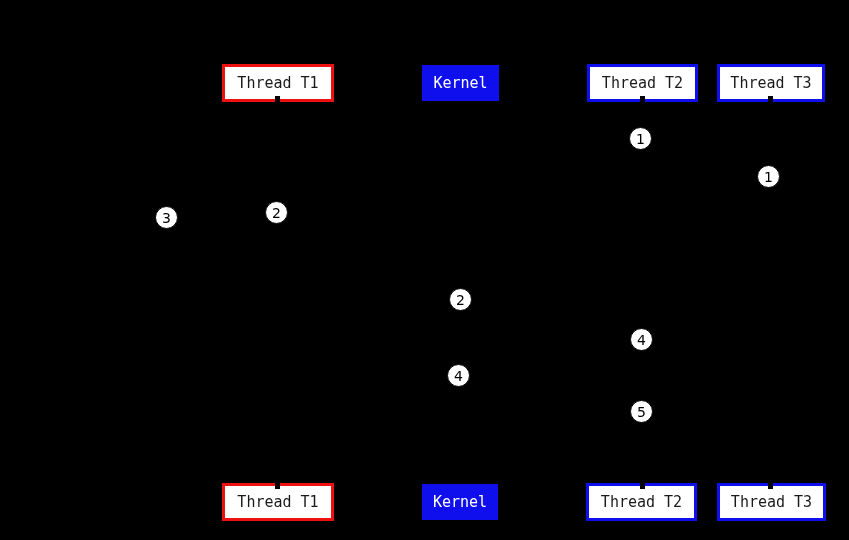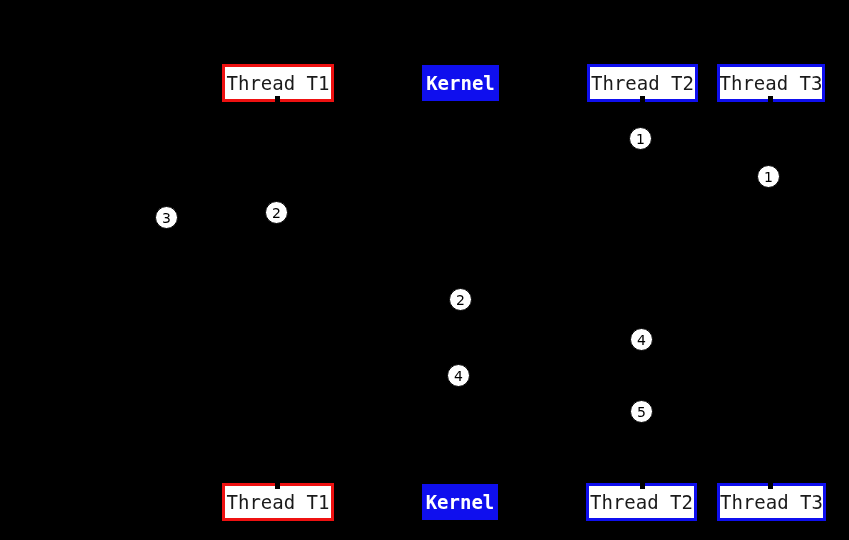--- a/index.html
+++ b/index.html
@@ -20,39 +20,38 @@
   }
 
   
   .actor {
     position: absolute;
     box-sizing: border-box;
     display: flex;
     align-items: center;
     justify-content: center;
     font-family: "DejaVu Sans Mono", monospace;
-    font-size: 19px;
+    font-size: 15px;
     line-height: 1;
     white-space: nowrap;
   }
   .actor.red-box {
     background: var(--box-fill, #ffffff);
     border: 3px solid var(--red, #ee1111);
     color: var(--box-text, #1a1a1a);
   }
   .actor.blue-box {
     background: var(--box-fill, #ffffff);
     border: 3px solid var(--blue, #0f0fee);
     color: var(--box-text, #1a1a1a);
   }
   .actor.kernel-box {
     background: var(--blue, #0f0fee);
     border: 3px solid var(--blue, #0f0fee);
     color: var(--kernel-text, #ffffff);
-    font-weight: bold;
   }
 
   
   .b-t1-top { left: 222px; top: 64px;  width: 112px; height: 38px; }
   .b-k-top  { left: 422px; top: 65px;  width: 77px;  height: 36px; }
   .b-t2-top { left: 587px; top: 64px;  width: 111px; height: 38px; }
   .b-t3-top { left: 717px; top: 64px;  width: 108px; height: 38px; }
   
   .b-t1-bot { left: 222px; top: 483px; width: 112px; height: 38px; }
   .b-k-bot  { left: 422px; top: 484px; width: 76px;  height: 36px; }

